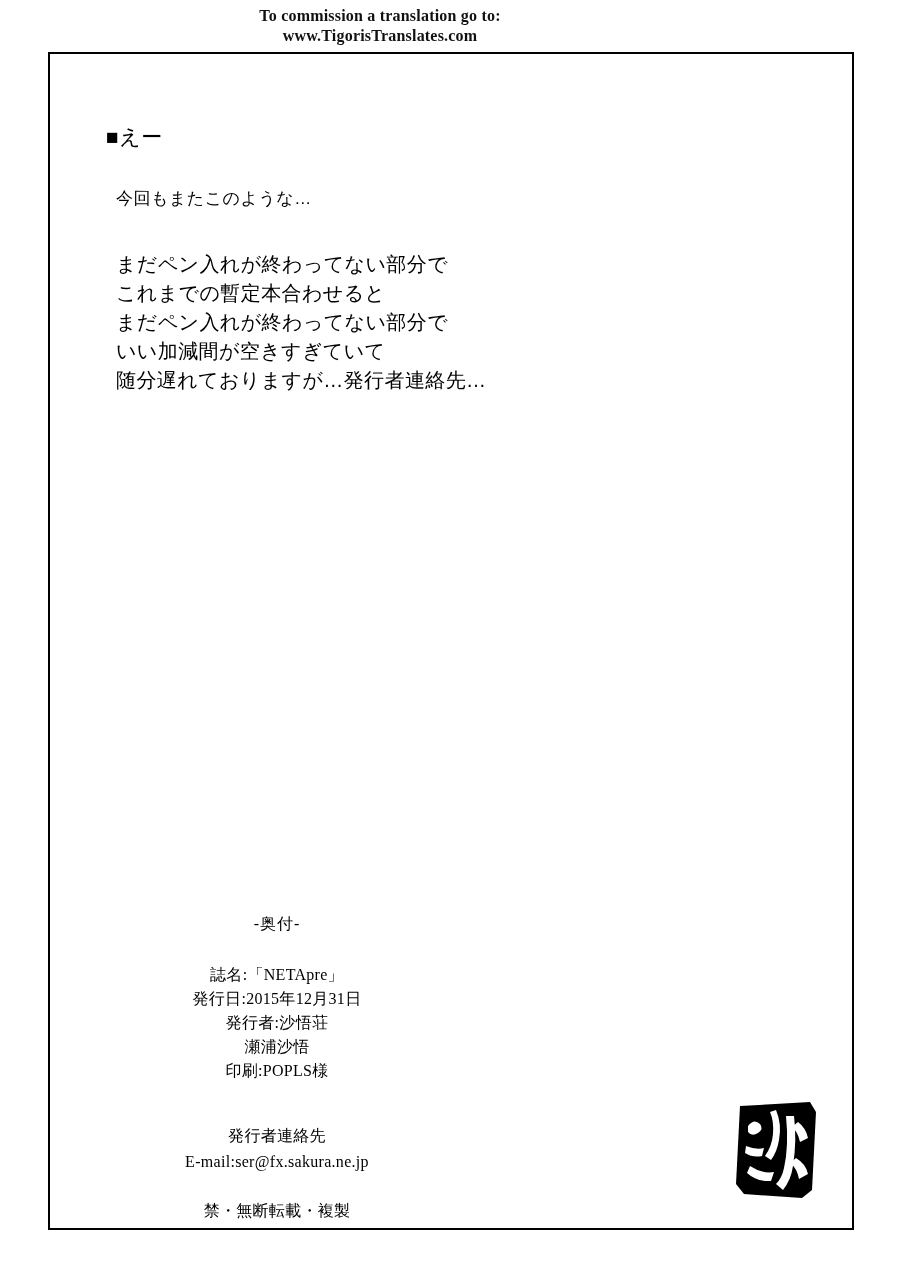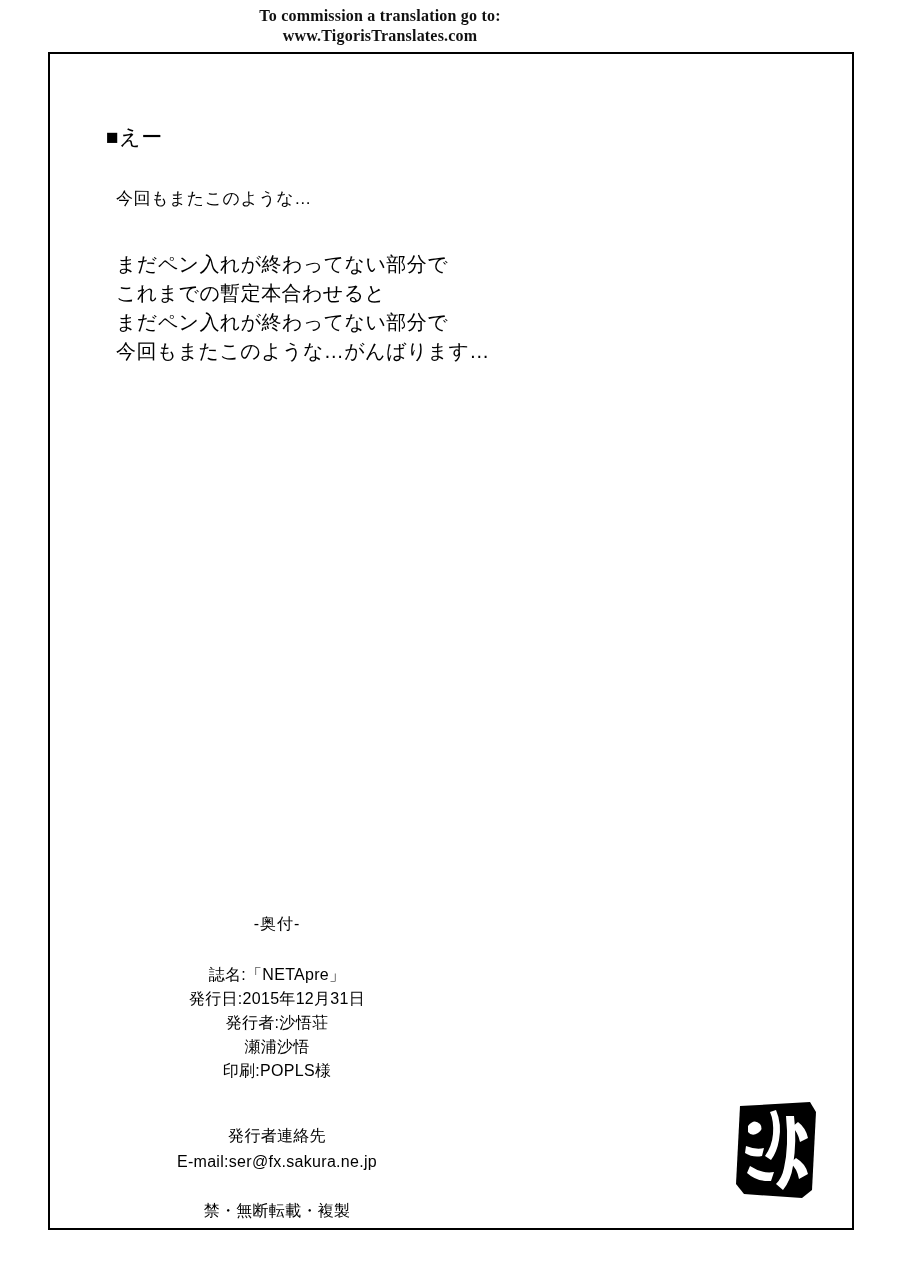--- a/index.html
+++ b/index.html
@@ -76,20 +76,21 @@
     white-space: nowrap;
   }
 
   
   .colophon {
     position: absolute;
     left: 0;
     top: 860px;
     width: 806px;
     text-align: center;
+    font-family: Liberation Serif, serif;
   }
   .colophon-title {
     font-size: 16px;
     letter-spacing: 1px;
     margin: 0 0 28px 0;
     margin-left: -352px;
   }
   .colophon-lines {
     margin-left: -352px;
   }
@@ -136,21 +137,22 @@
 
 <div class="page-frame">
 
   <div class="afterword">
     <p class="afterword-head">■えー</p>
     <p class="afterword-intro">今回もまたこのような…</p>
     <div class="afterword-body">
       <p>まだペン入れが終わってない部分で</p>
       <p>これまでの暫定本合わせると</p>
       <p>まだペン入れが終わってない部分で</p>
-      <p>今回もまたこのような…がんばります…</p>
+      <p>いい加減間が空きすぎていて</p>
+      <p>随分遅れておりますが…発行者連絡先…</p>
     </div>
   </div>
 
   <div class="colophon">
     <p class="colophon-title">-奥付-</p>
     <div class="colophon-lines">
       <p>誌名:「NETApre」</p>
       <p>発行日:2015年12月31日</p>
       <p>発行者:沙悟荘</p>
       <p>瀬浦沙悟</p>

